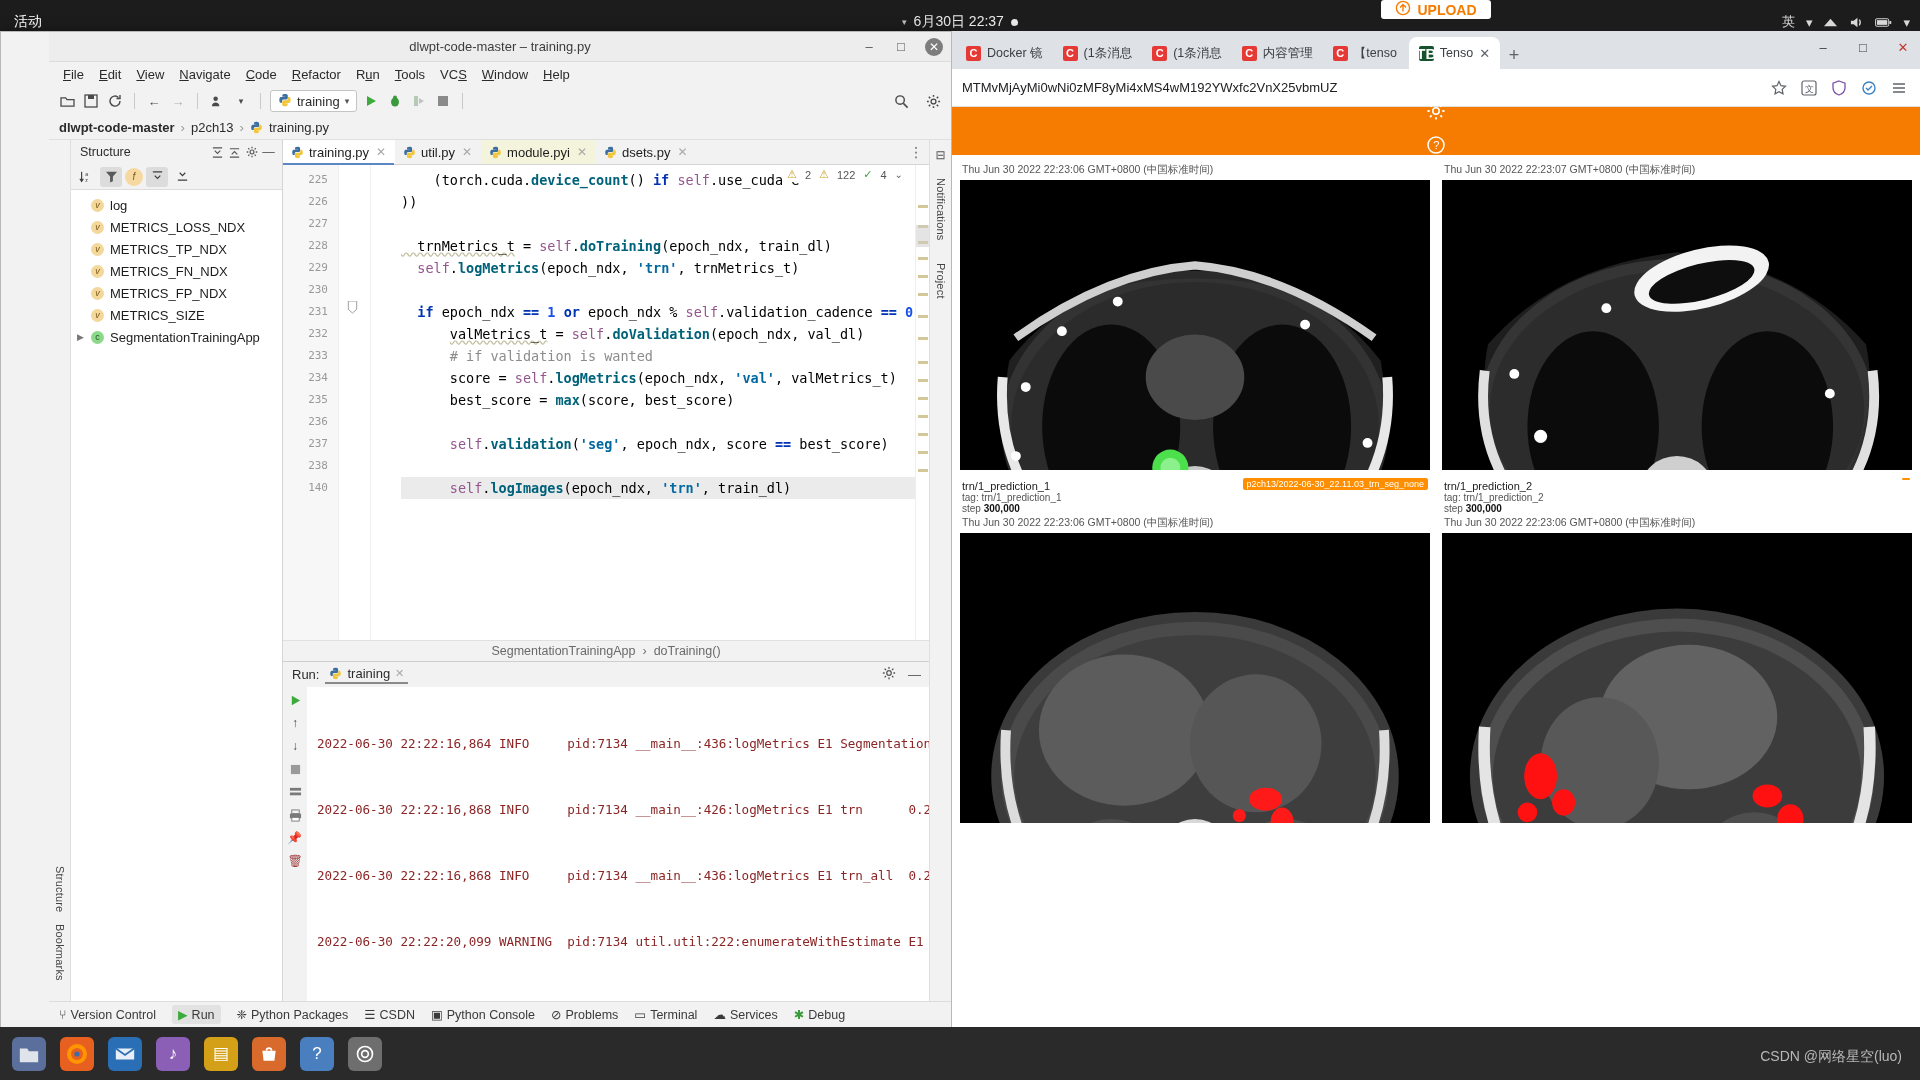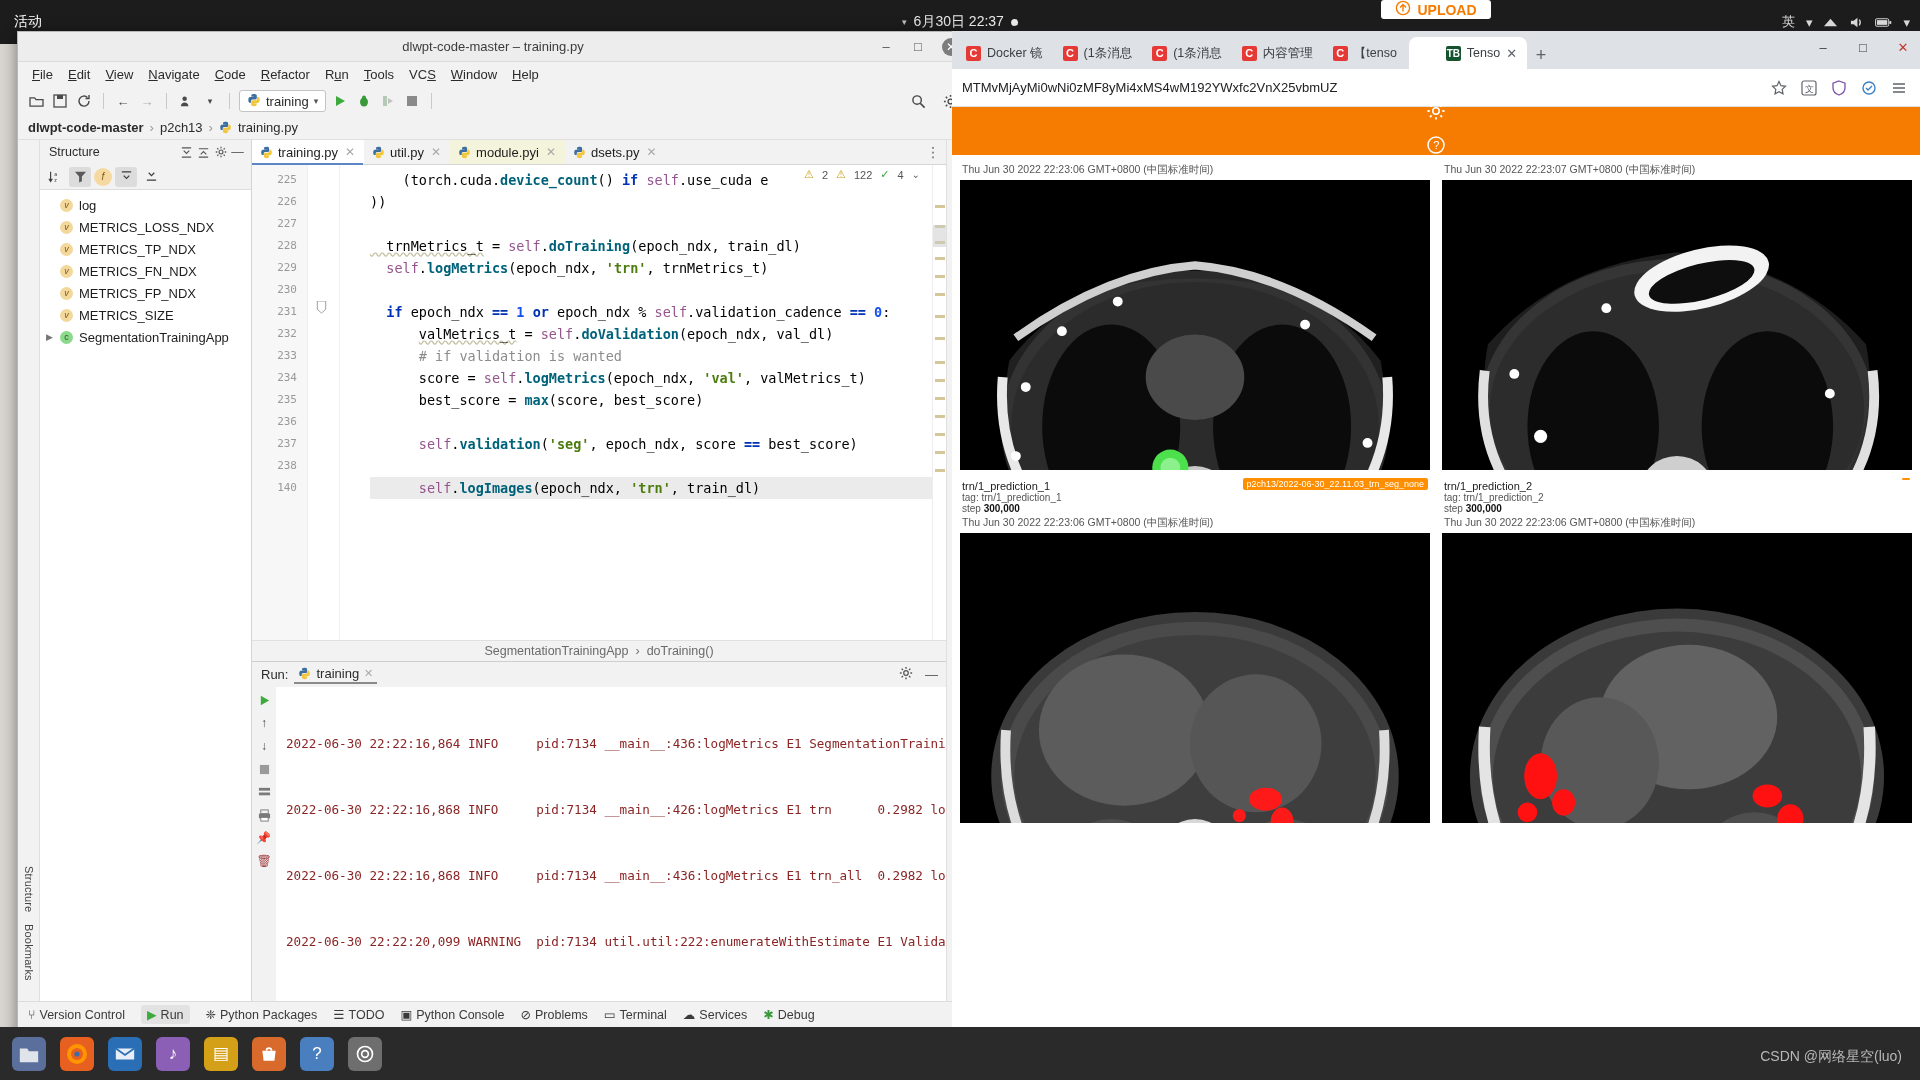--- a/index.html
+++ b/index.html
@@ -25,24 +25,25 @@
   }
   .gnome-clock .caret { font-size: 9px; opacity: .8; }
   .gnome-dot { width: 7px; height: 7px; border-radius: 50%; background: #e8e8e8; display:inline-block; }
   .gnome-right {
     position: absolute; right: 10px; display: flex; align-items: center; gap: 11px; font-size: 13px;
   }
   .gnome-right .ic { opacity: .92; display: inline-flex; }
 
   
   .pycharm {
-    position: absolute; left: 17px; top: 31px; width: 952px; height: 1021px;
+    position: absolute; left: 0px; top: 31px; width: 952px; height: 1021px;
     background: #f2f2f2; border: 1px solid #b8b8b8;
     display: flex; flex-direction: column;
     box-shadow: 0 2px 14px rgba(0,0,0,.45);
+    padding-left: 48px;
   }
   .pc-titlebar {
     height: 30px; background: #ededed; border-bottom: 1px solid #dcdcdc;
     display: flex; align-items: center; justify-content: center; position: relative;
     font-size: 13px; color: #3c3c3c;
   }
   .pc-winbtns { position: absolute; right: 8px; display: flex; align-items: center; gap: 16px; }
   .pc-wb { width: 16px; height: 16px; display:flex; align-items:center; justify-content:center; color:#555; font-size: 13px; cursor: pointer;}
   .pc-wb.close { background: #7d7d7d; color: #fff; border-radius: 50%; width: 18px; height: 18px; font-size: 12px;}
 
@@ -145,21 +146,21 @@
     padding-top: 4px; text-align: right; flex: none;
   }
   .gline { height: 22px; line-height: 22px; font-size: 11px; color: #999; font-family: "DejaVu Sans Mono", monospace; padding-right: 10px;}
   .gutter2 { width: 32px; background: #fff; border-right: 1px solid #f0f0f0; flex:none; position: relative;}
   .fold-mark { position: absolute; left: 8px; top: 136px; width: 11px; height: 13px; }
   .gutter3 { width: 30px; background: #fff; flex: none; }
   .code-lines { flex: 1; padding-top: 4px; font-family: "DejaVu Sans Mono", monospace; font-size: 13.5px; min-width: 0; position: relative;}
   .cl { height: 22px; line-height: 22px; white-space: pre; }
   .k { color: #0033b3; font-weight: bold; }
   .fn { color: #00627a; font-weight: bold; }
-  .s { color: #4d7c0f; font-weight: bold; }
+  .s { color: #0369a1; font-weight: bold; }
   .num { color: #1750eb; font-weight: bold;}
   .cm { color: #8c8c8c; font-style: normal;}
   .self { color: #94558d; }
   .var { color: #000; }
   .ul-wave { text-decoration: underline wavy #c0c0a0; text-decoration-skip-ink: none;}
 
   .code-hint {
     position: absolute; right: 22px; top: 2px; display: flex; align-items: center; gap: 8px;
     background: #fff; padding: 1px 4px; font-size: 11px; color: #555;
   }
@@ -218,21 +219,21 @@
     position: relative;
   }
   .br-tab {
     height: 32px; min-width: 86px; max-width: 120px; display: flex; align-items: center; gap: 6px;
     padding: 0 10px; background: #dee1e6; border-radius: 8px 8px 0 0; font-size: 12.5px; color: #3c4043;
     cursor: pointer; overflow: hidden; white-space: nowrap;
   }
   .br-tab.active { background: #fff; }
   .br-fav { width: 15px; height: 15px; border-radius: 2px; background: #e53935; color: #fff;
             font-size: 11px; font-weight: bold; display:flex; align-items:center; justify-content:center; flex:none;}
-  .br-fav.tb { background: #14532d; font-size: 10px; margin-left: 27px; }
+  .br-fav.tb { background: #14532d; font-size: 15px; }
   .br-tab .label { overflow: hidden; text-overflow: clip; }
   .br-tab .x { margin-left: auto; color: #5f6368; font-size: 13px; }
   .br-newtab { width: 28px; height: 28px; display:flex; align-items:center; justify-content:center; color:#5f6368; font-size: 18px; cursor:pointer;}
   .br-winctl { position: absolute; right: 6px; top: 5px; display: flex; gap: 18px; align-items: center; }
   .br-winctl .b { width: 22px; height: 22px; display:flex; align-items:center; justify-content:center; color:#3c4043; font-size: 13px; cursor:pointer;}
   .br-winctl .b.close { color:#c0392b; }
 
   .br-urlbar {
     height: 38px; background: #fff; display: flex; align-items: center; gap: 8px; padding: 0 10px;
     border-bottom: 1px solid #e0e0e0;
@@ -760,21 +761,21 @@
       <span class="sb2-item active">
         <span style="color:#3cab3c">▶</span>
         <span>Run</span>
       </span>
       <span class="sb2-item">
         <span>❈</span>
         <span>Python Packages</span>
       </span>
       <span class="sb2-item">
         <span>☰</span>
-        <span>TODO</span>
+        <span>CSDN</span>
       </span>
       <span class="sb2-item">
         <span>▣</span>
         <span>Python Console</span>
       </span>
       <span class="sb2-item">
         <span>⊘</span>
         <span>Problems</span>
       </span>
       <span class="sb2-item">

